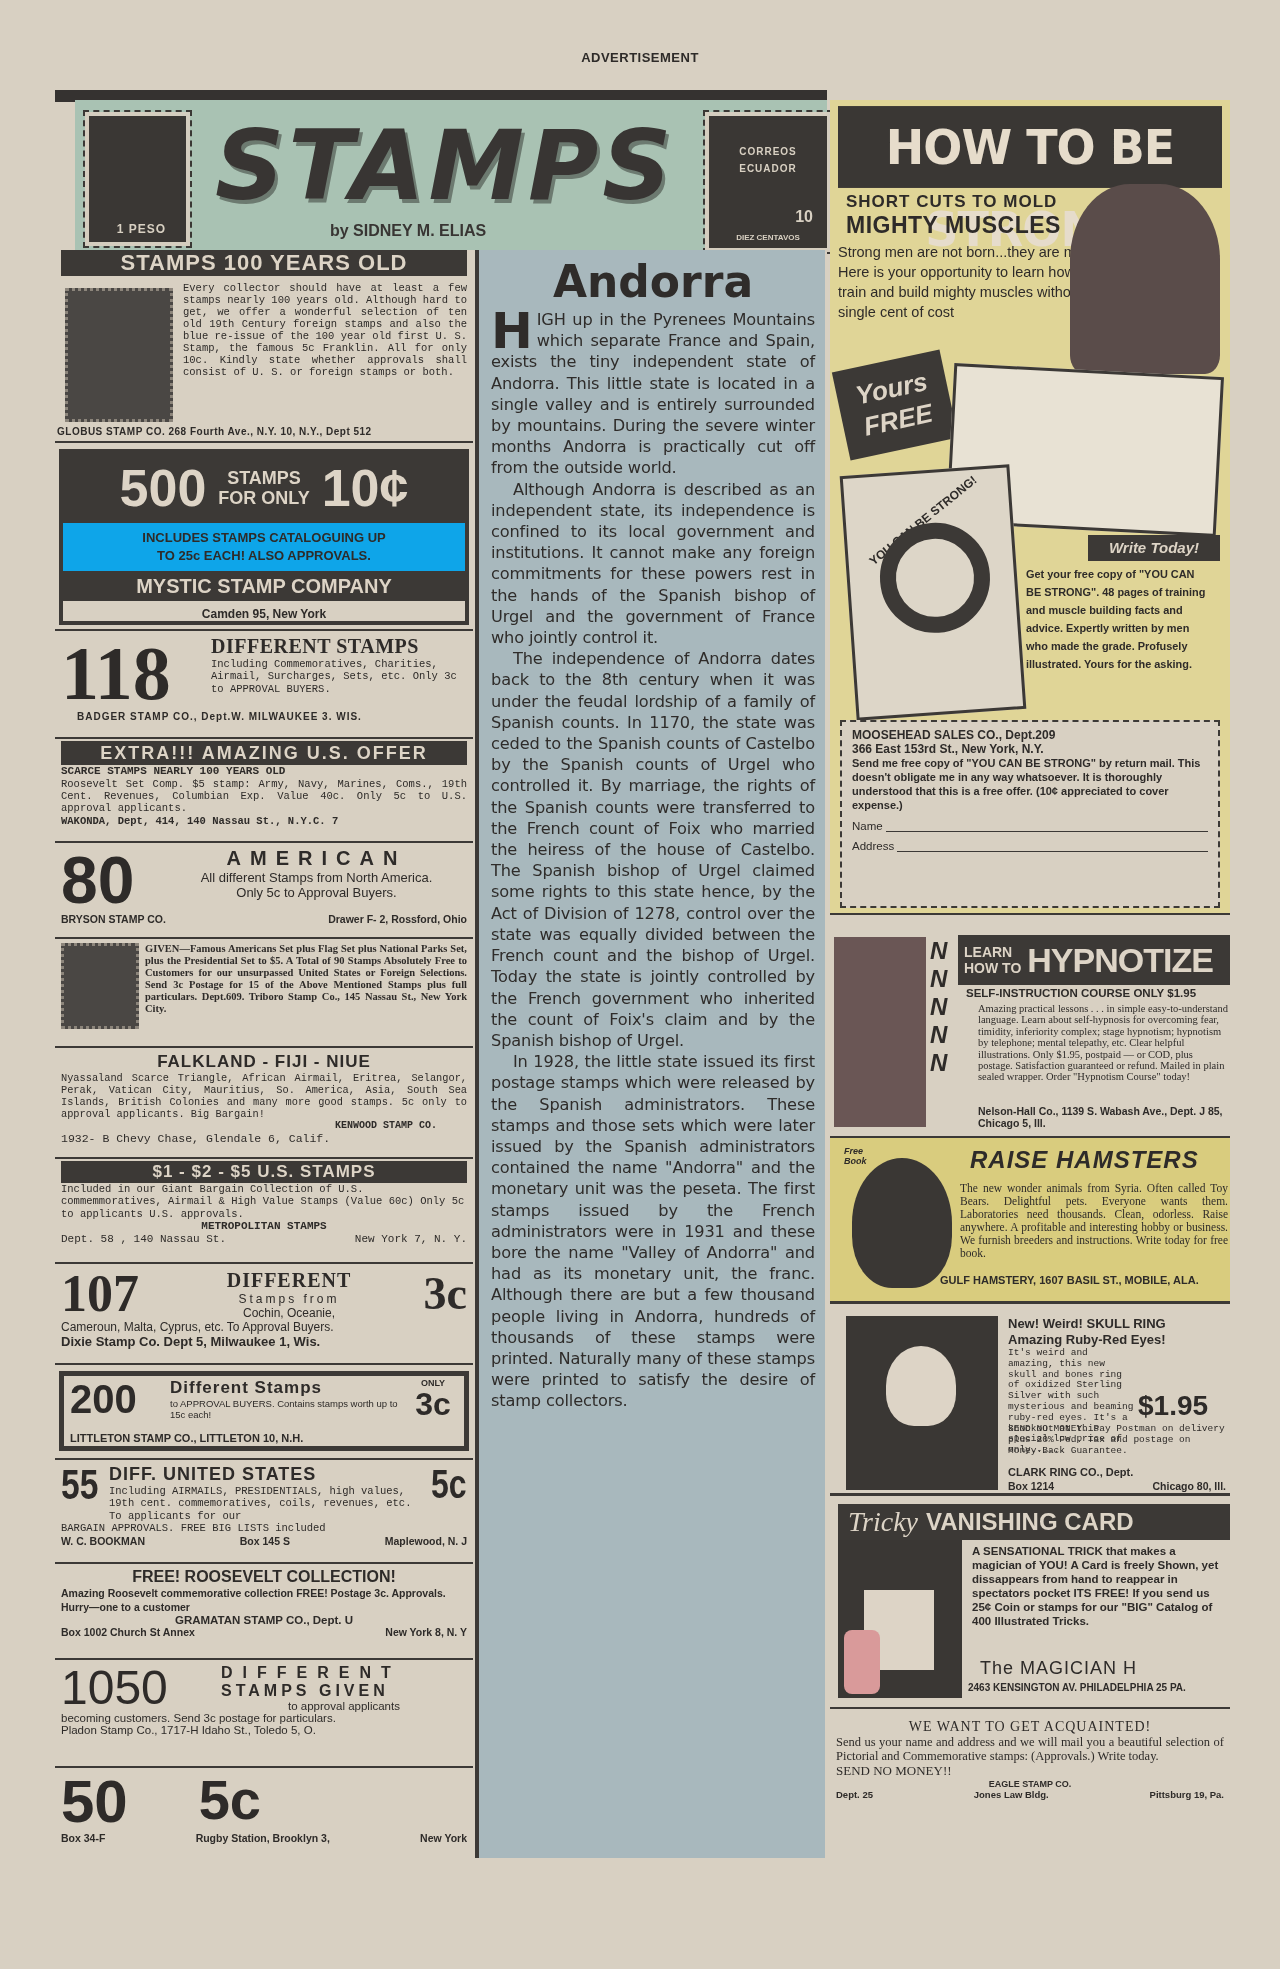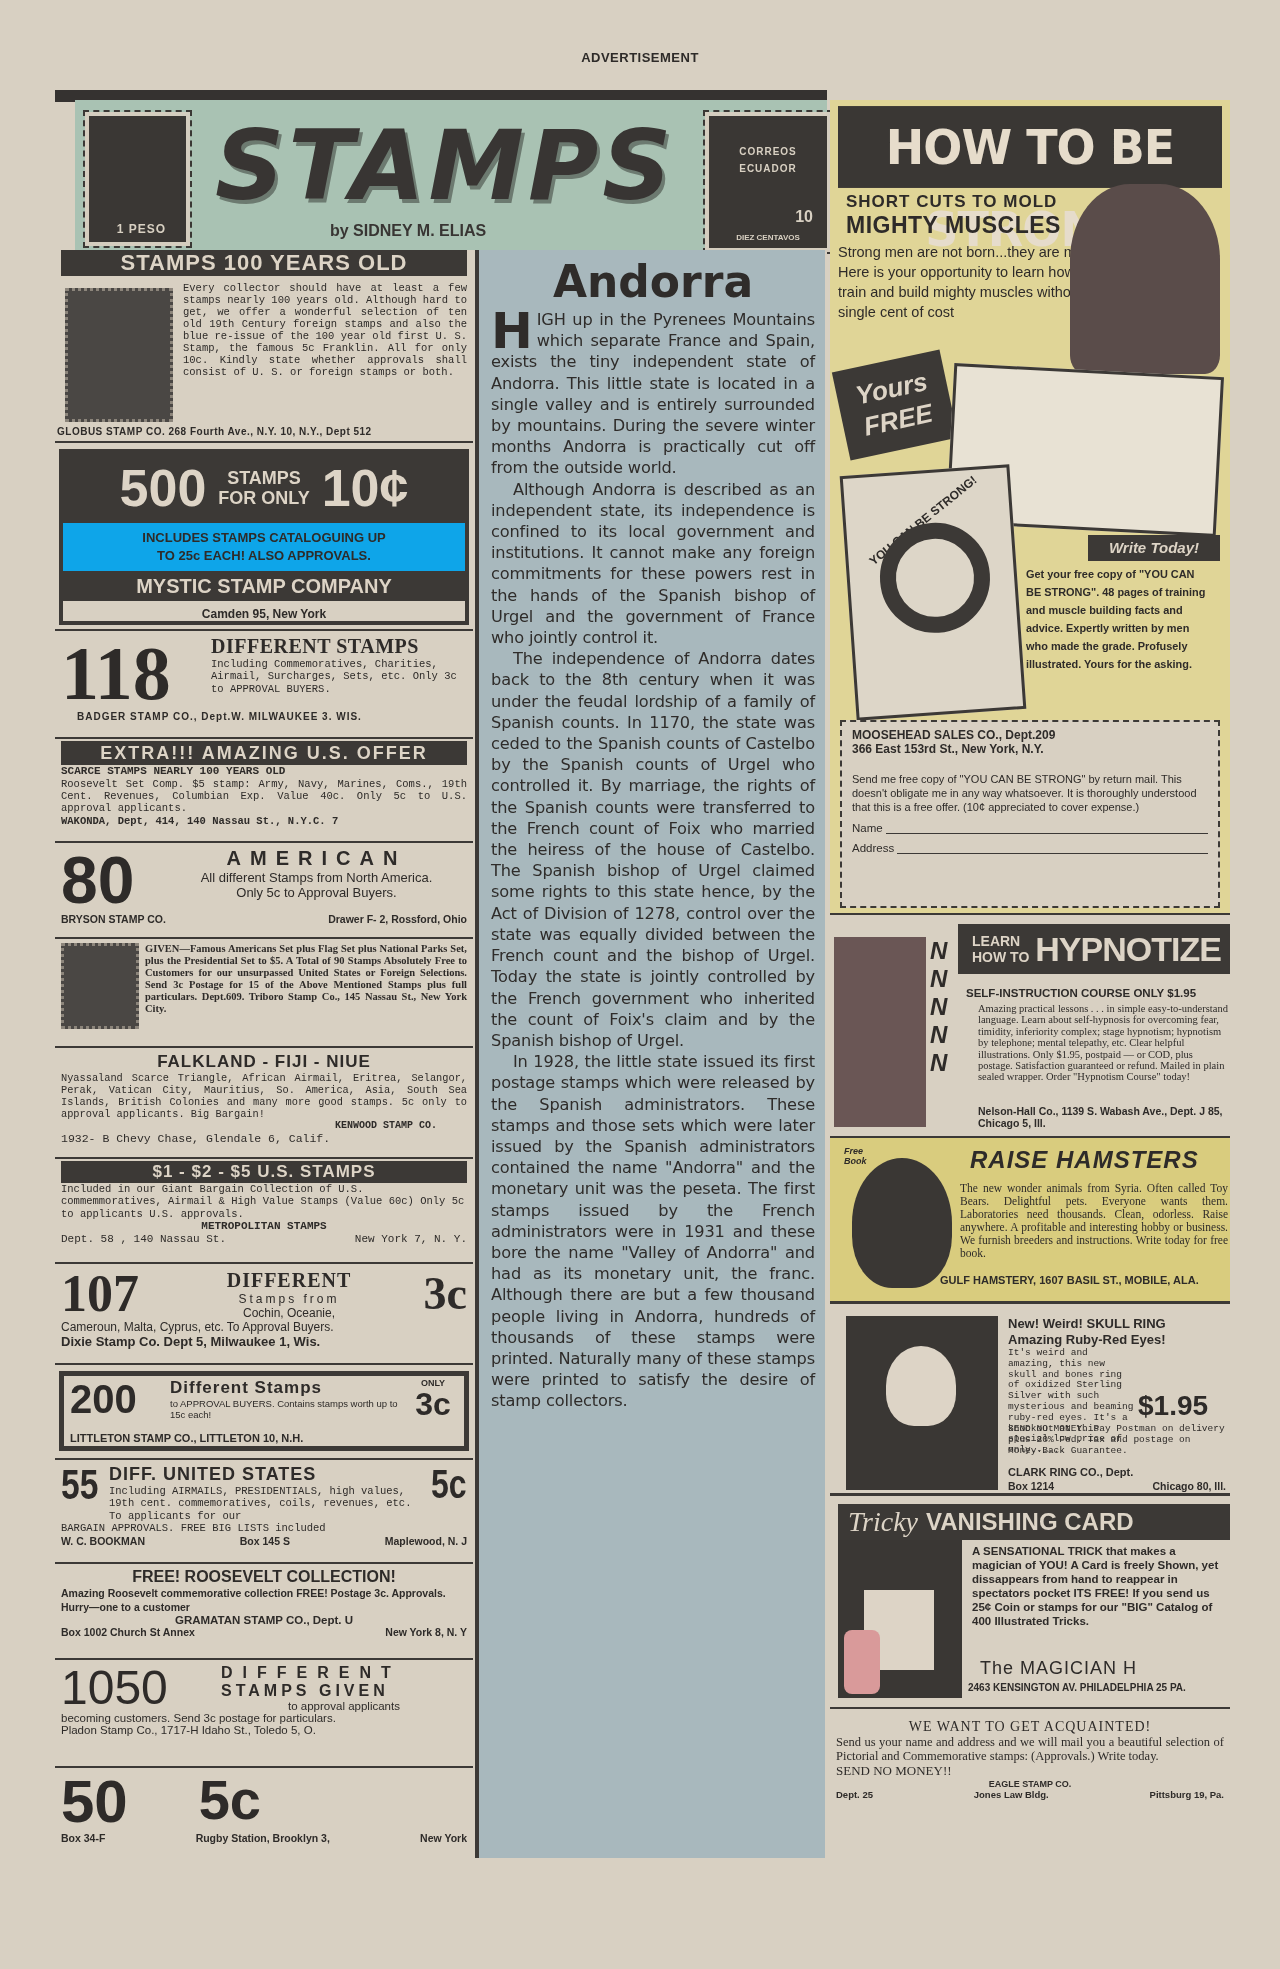--- a/index.html
+++ b/index.html
@@ -305,36 +305,36 @@
     <div style="position:absolute;left:120px;top:270px;width:270px;height:160px;background:#e8e2d4;border:3px solid #3c3936;transform:rotate(3deg);"></div>
     <div style="position:absolute;left:18px;top:370px;width:170px;height:245px;background:#ddd6c8;border:3px solid #3c3936;transform:rotate(-4deg);">
       <div class="bold" style="position:absolute;left:10px;top:40px;font-size:12px;transform:rotate(-35deg);">YOU CAN BE STRONG!</div>
       <div style="position:absolute;left:30px;top:50px;width:110px;height:110px;border:16px solid #3c3936;border-radius:50%;"></div>
     </div>
     <div class="banner-dark" style="position:absolute;left:258px;top:435px;width:132px;height:26px;line-height:26px;font-style:italic;font-size:15px;">Write Today!</div>
     <div class="bold" style="position:absolute;left:196px;top:465px;width:196px;font-size:11.5px;line-height:18px;transform:scaleX(0.95);transform-origin:left;">Get your free copy of "YOU CAN BE STRONG". 48 pages of training and muscle building facts and advice. Expertly written by men who made the grade. Profusely illustrated. Yours for the asking.</div>
     <div class="coupon">
       <div class="bold" style="font-size:12px;">MOOSEHEAD SALES CO., Dept.209</div>
       <div class="bold" style="font-size:12px;">366 East 153rd St., New York, N.Y.</div>
-      <div style="font-size:11px;line-height:14px;margin-top:16px;">Send me free copy of "YOU CAN BE STRONG" by return mail. This doesn't obligate me in any way whatsoever. It is thoroughly understood that this is a free offer. (10¢ appreciated to cover expense.)</div>
+      <div style="font-size:11px;line-height:14px;margin-top:0;font-weight:bold;">Send me free copy of "YOU CAN BE STRONG" by return mail. This doesn't obligate me in any way whatsoever. It is thoroughly understood that this is a free offer. (10¢ appreciated to cover expense.)</div>
       <div class="field-line">
           <span>Name</span>
           <span class="line"></span>
         </div>
       <div class="field-line">
           <span>Address</span>
           <span class="line"></span>
         </div>
     </div>
   </div>
 
   <div style="position:relative;height:215px;border-bottom:2px solid #3c3936;margin-top:8px;">
     <div class="photo" style="left:4px;top:14px;width:92px;height:190px;background:#6a5655;"></div>
     <div style="position:absolute;left:100px;top:14px;font-size:24px;font-weight:bold;line-height:28px;font-style:italic;">N<br>N<br>N<br>N<br>N</div>
-    <div class="banner-dark row" style="position:absolute;left:128px;top:1px;width:272px;height:50px;align-items:center;padding-left:14px;">
+    <div class="banner-dark row" style="position:absolute;left:128px;top:12px;width:272px;height:50px;align-items:center;padding-left:6px;">
       <div style="font-size:14px;line-height:16px;text-align:left;">
         <div>LEARN</div>
         <div>HOW TO</div>
       </div>
       <div style="font-size:34px;margin-left:6px;letter-spacing:-1px;">HYPNOTIZE</div>
     </div>
     <div class="bold" style="position:absolute;left:136px;top:64px;font-size:11.5px;white-space:nowrap;">SELF-INSTRUCTION COURSE ONLY $1.95</div>
     <div class="serif" style="position:absolute;left:148px;top:80px;width:252px;font-size:10.5px;line-height:11.4px;">Amazing practical lessons . . . in simple easy-to-understand language. Learn about self-hypnosis for overcoming fear, timidity, inferiority complex; stage hypnotism; hypnotism by telephone; mental telepathy, etc. Clear helpful illustrations. Only $1.95, postpaid — or COD, plus postage. Satisfaction guaranteed or refund. Mailed in plain sealed wrapper. Order "Hypnotism Course" today!</div>
     <div class="bold" style="position:absolute;left:148px;top:182px;width:252px;font-size:10.5px;line-height:12px;">Nelson-Hall Co., 1139 S. Wabash Ave., Dept. J 85, Chicago 5, Ill.</div>
   </div>

